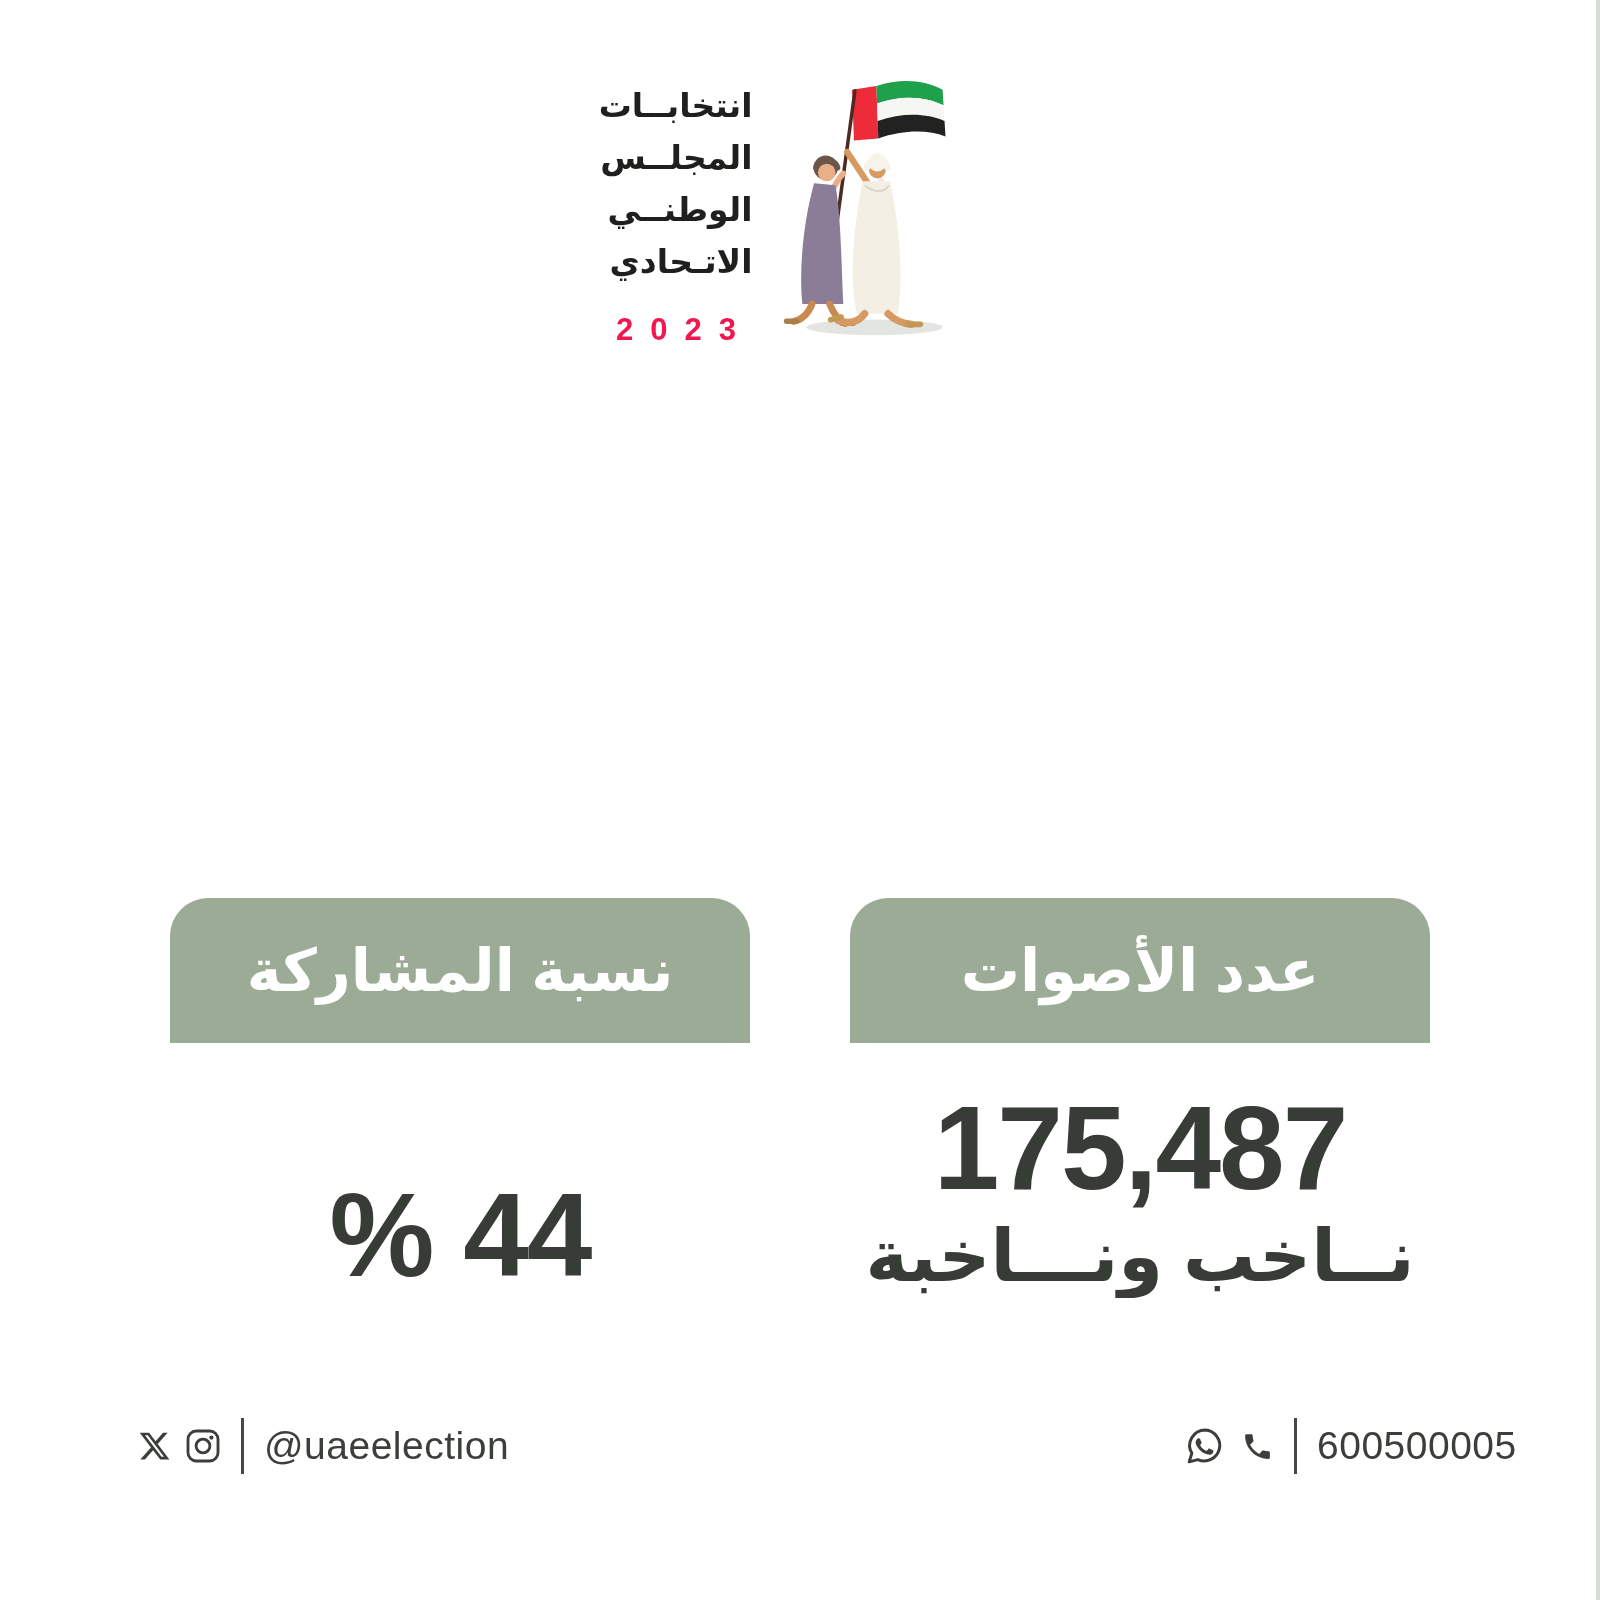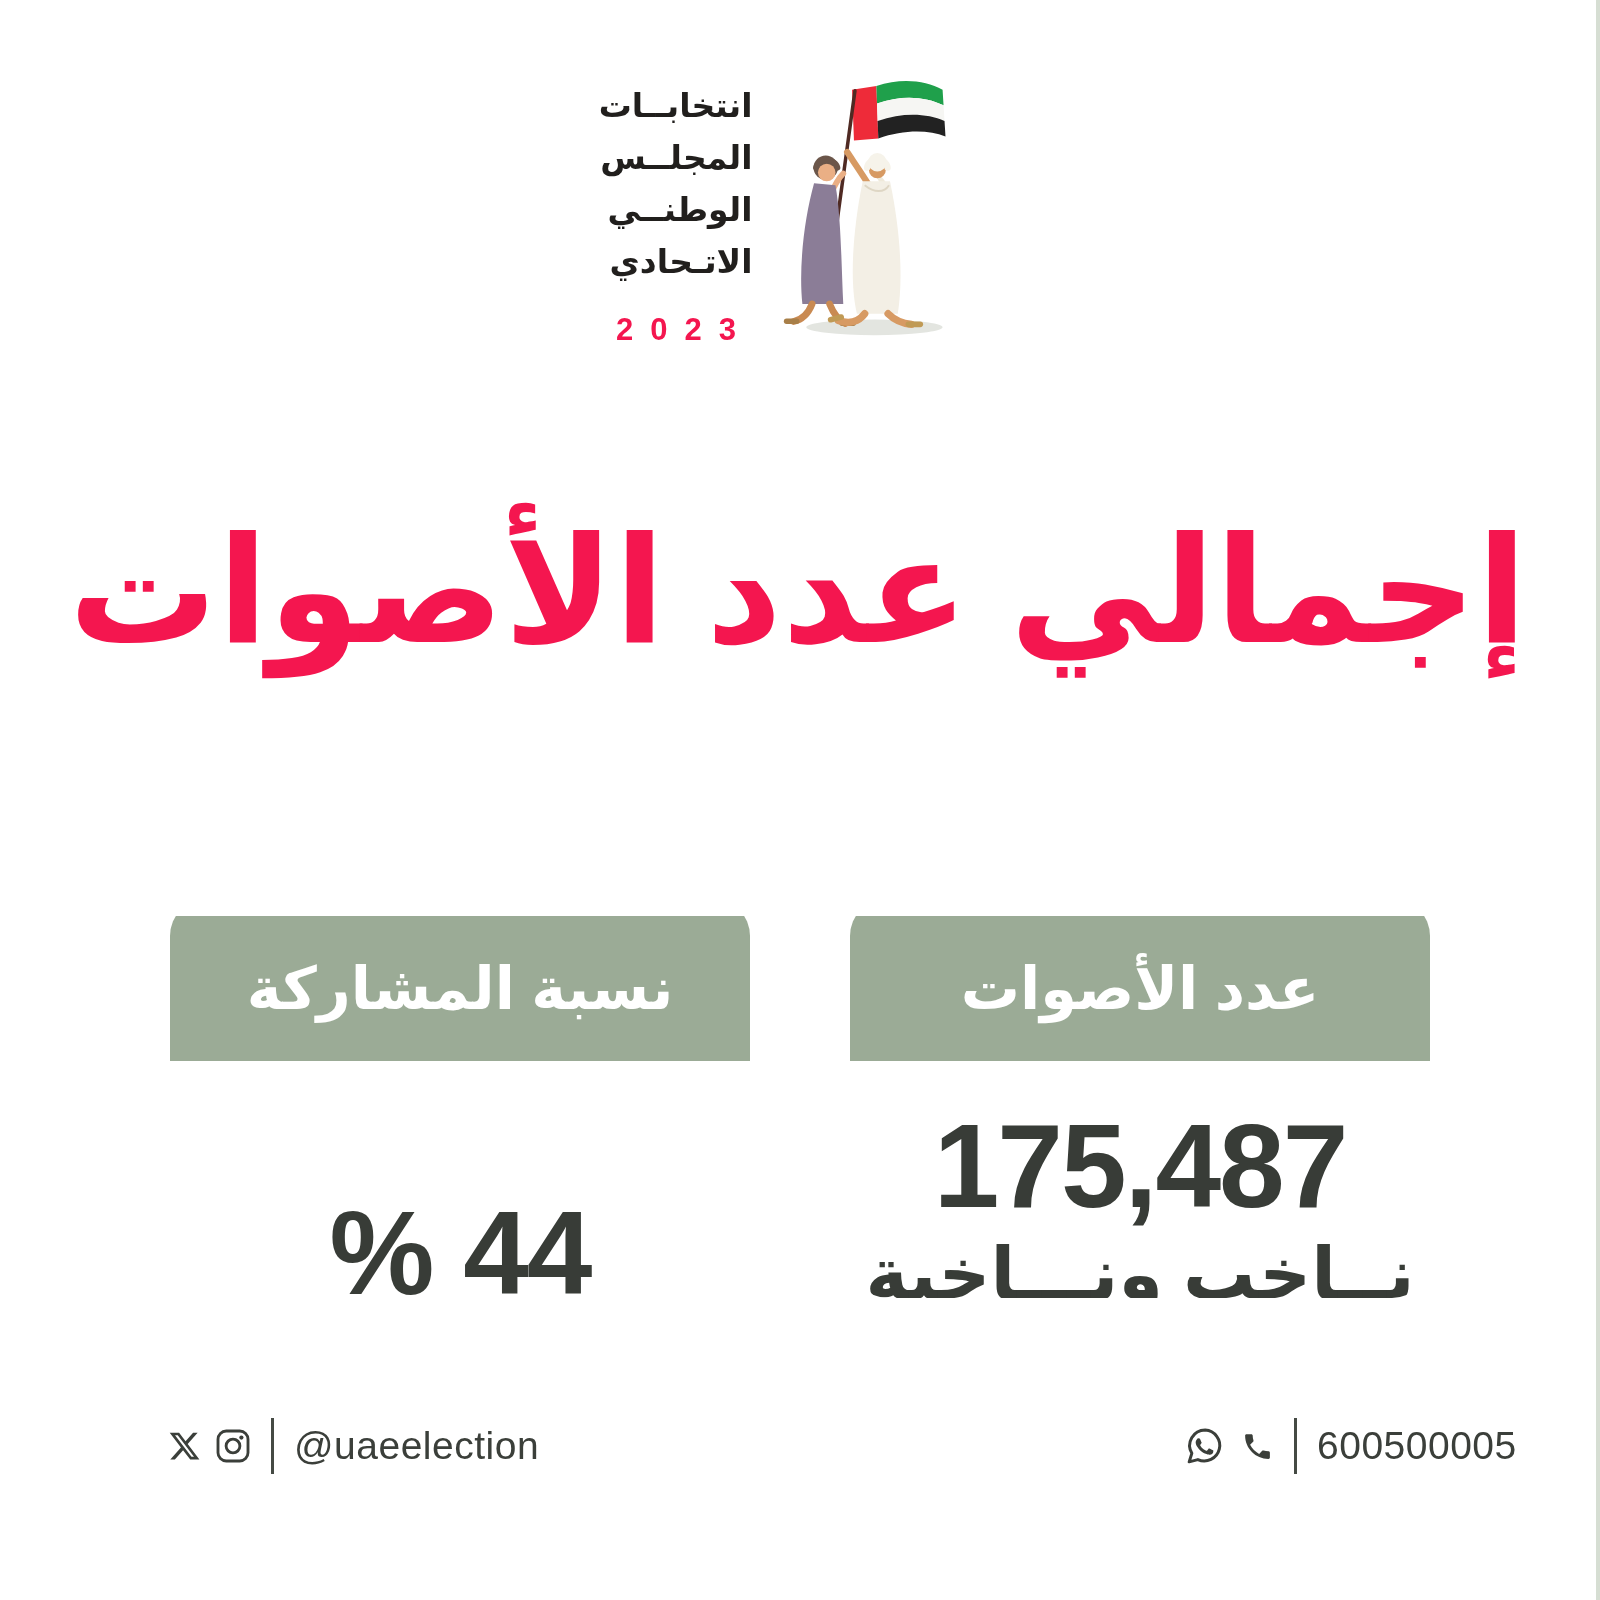--- a/index.html
+++ b/index.html
@@ -24,29 +24,29 @@
   .main-title{position:absolute;left:0;right:0;top:498px;text-align:center;direction:rtl;
     color:#f4164f;font-size:148px;font-weight:700;line-height:1.25;white-space:nowrap;}
   .subtitle{position:absolute;left:0;right:0;top:708px;text-align:center;direction:rtl;
     color:#383c37;font-size:62px;font-weight:400;line-height:1.3;white-space:nowrap;}
 
   
   .card{position:absolute;top:898px;width:580px;height:400px;border-radius:38px;background:#ffffff;overflow:hidden;}
   .card-votes{left:850px;}
   .card-participation{left:170px;}
   .card-header{height:145px;background:#9bab96;display:flex;align-items:center;justify-content:center;
-    color:#ffffff;font-size:59px;font-weight:700;direction:rtl;margin-top:18px;}
+    color:#ffffff;font-size:59px;font-weight:700;direction:rtl;}
   .card-body{height:255px;display:flex;flex-direction:column;align-items:center;justify-content:flex-end;color:#383c37;}
   .stat-value{font-size:118px;font-weight:700;line-height:1.05;letter-spacing:-2px;direction:ltr;}
   .stat-unit{font-size:72px;font-weight:700;direction:rtl;margin-top:3px;}
 
   
   .footer{position:absolute;top:1416px;left:0;width:1600px;height:60px;color:#3b3f3a;}
   .footer-group{position:absolute;top:0;height:60px;display:flex;align-items:center;}
-  .fg-social{left:168px;}
+  .fg-social{left:138px;}
   .fg-web{left:712px;}
   .fg-contact{left:1185px;}
   .f-icon{display:block;}
   .f-div{width:3px;height:56px;background:#454a44;margin:0 20px;}
   .f-text{font-size:39px;font-weight:400;letter-spacing:0.5px;white-space:nowrap;}
   .gap14{width:14px;} .gap16{width:16px;}
 </style>
 </head>
 <body>
 
@@ -97,21 +97,20 @@
         <path d="M86 102 C76 150 72 205 80 238 L122 238 C128 200 124 150 114 102 Z" fill="#f3efe5"></path>
         <path d="M88 106 C98 114 108 114 113 106" stroke="#ded6c4" stroke-width="2" fill="none"></path>
         <path d="M112 238 C118 244 127 248 136 249" stroke="#d79a63" stroke-width="7.5" fill="none" stroke-linecap="round"></path>
         <rect x="130" y="246" width="18" height="5.8" rx="2.9" fill="#c09a55"></rect>
         <path d="M88 238 C82 246 72 249 61 245" stroke="#d79a63" stroke-width="7.5" fill="none" stroke-linecap="round"></path>
         <rect x="50" y="240" width="17" height="5.8" rx="2.9" fill="#c09a55" transform="rotate(-14 58 243)"></rect>
       </g>
     </svg>
   </div>
 
-  <div class="main-title">إجمالي عدد الأصوات</div>
 
   <div class="card card-participation">
     <div class="card-header">نسبة المشاركة</div>
     <div class="card-body">
       <div class="stat-value">% 44</div>
     </div>
   </div>
 
   <div class="card card-votes">
     <div class="card-header">عدد الأصوات</div>

